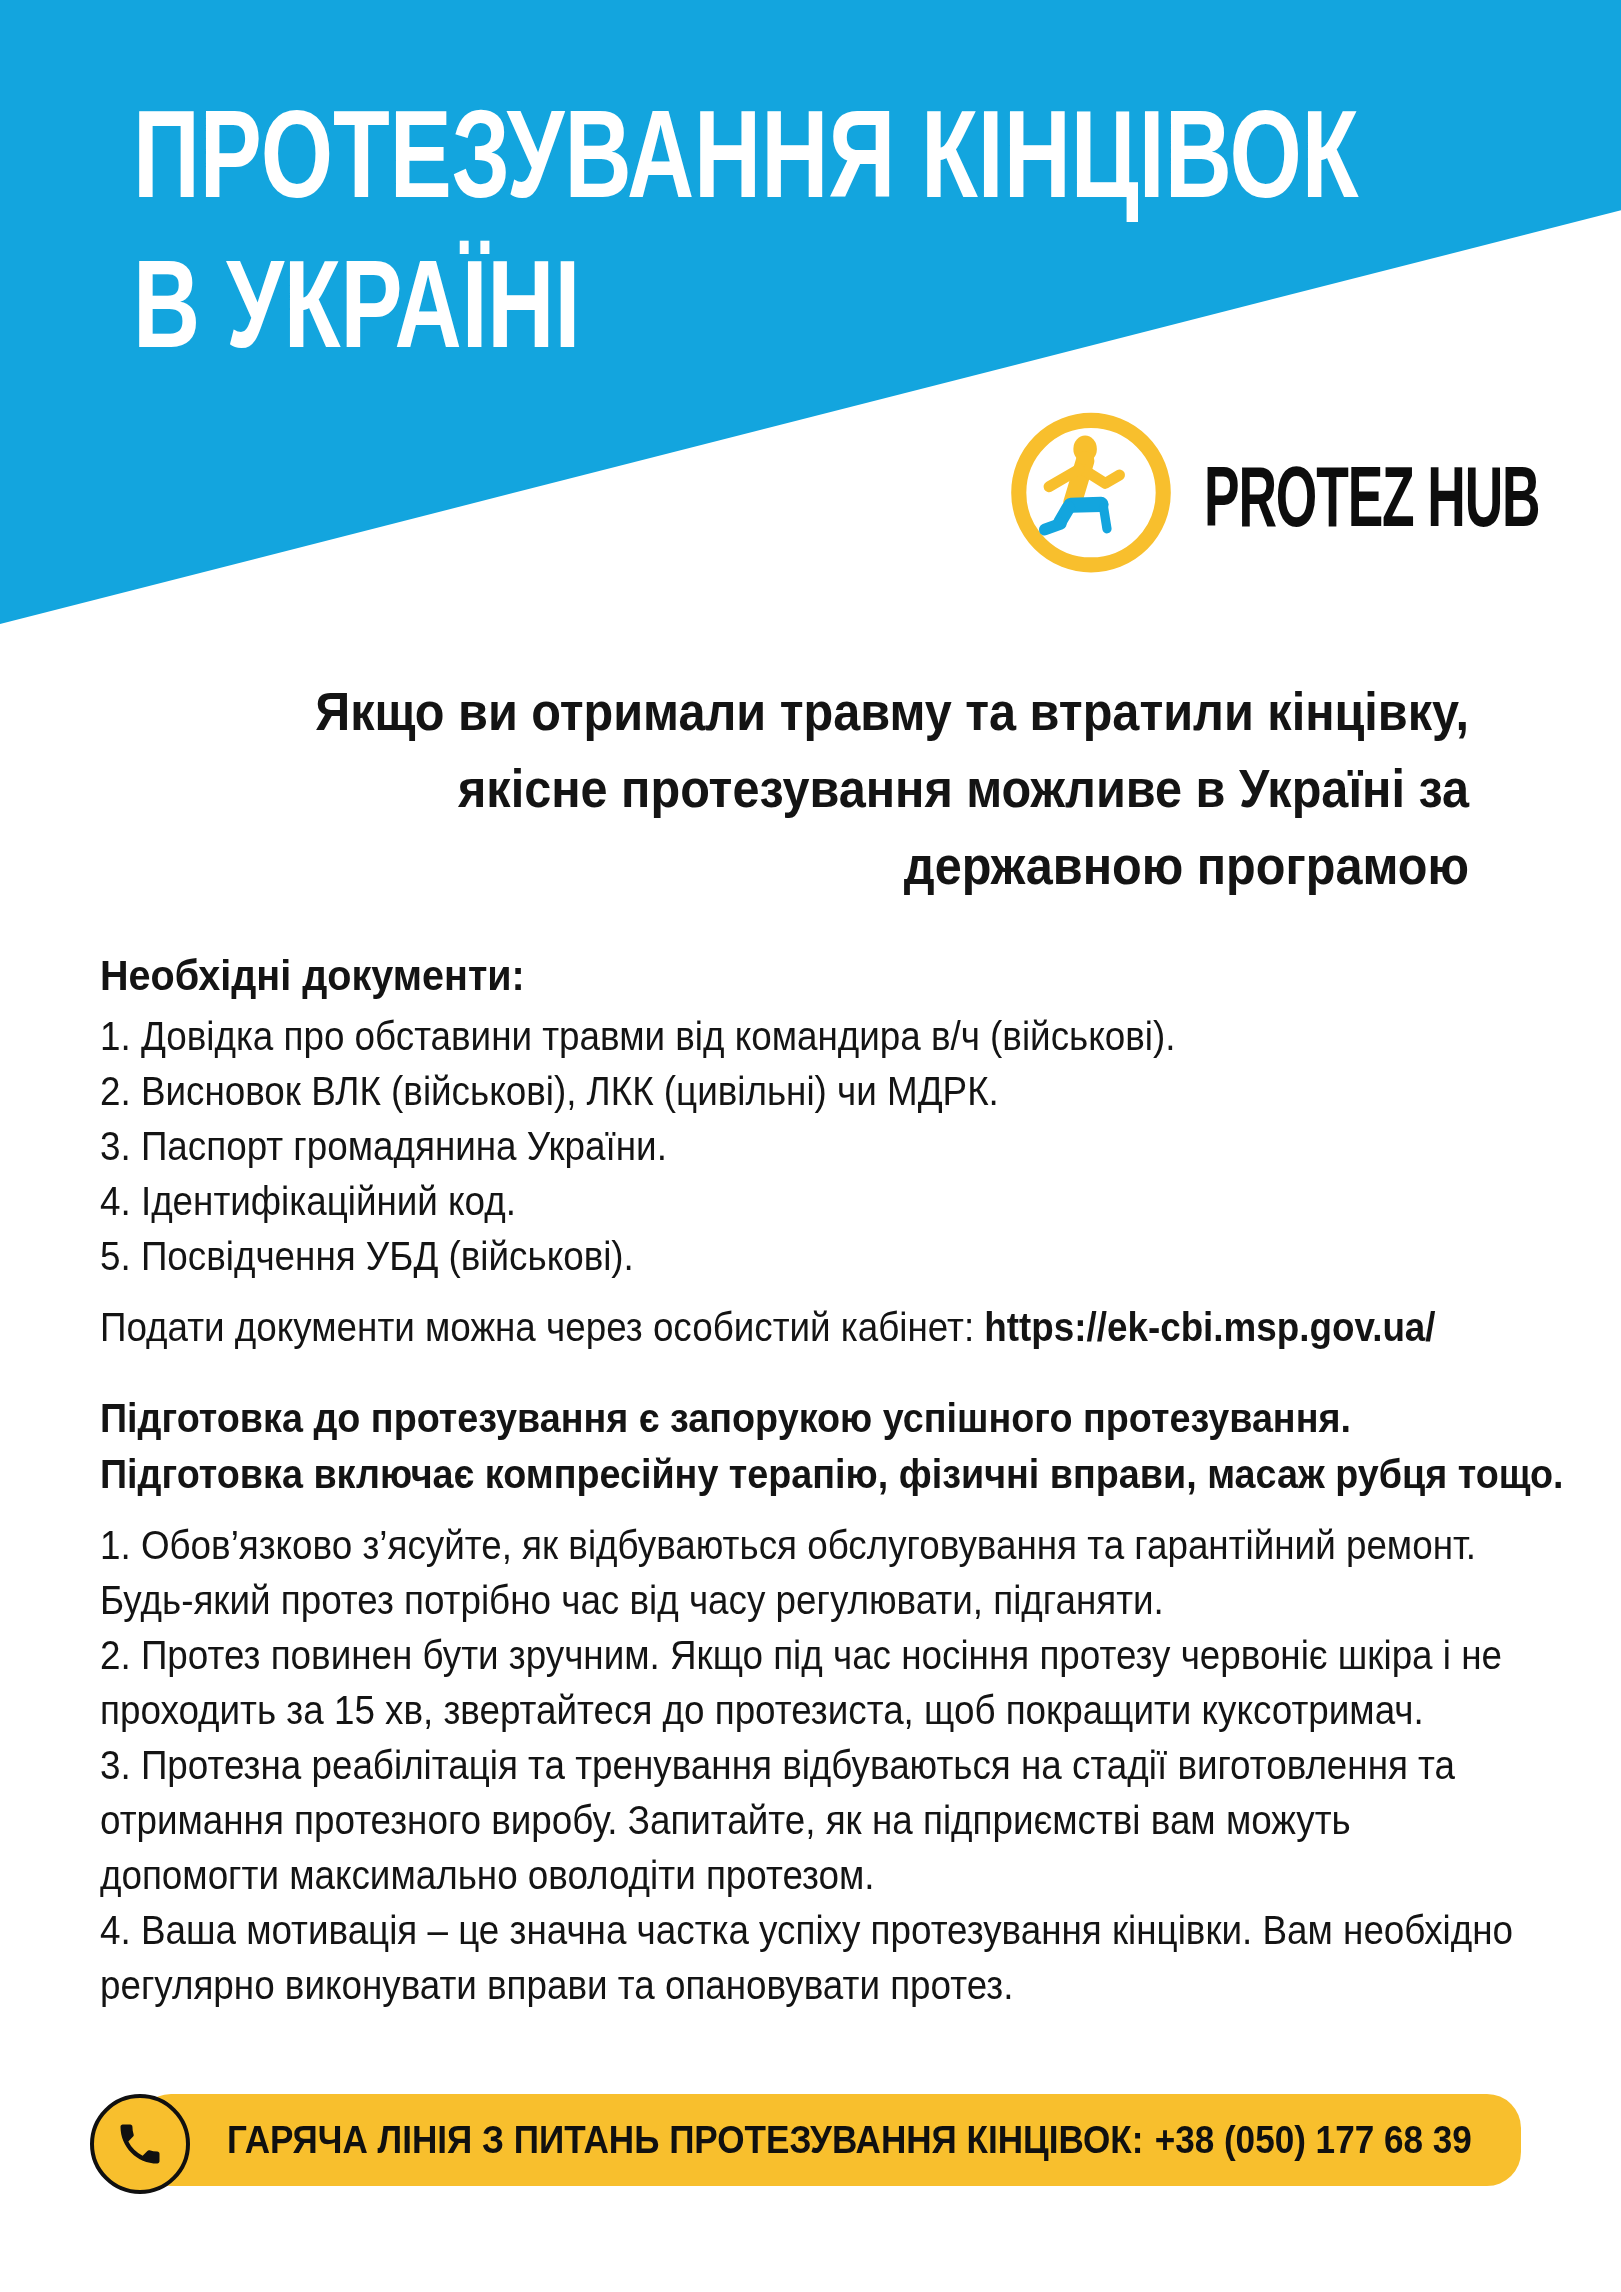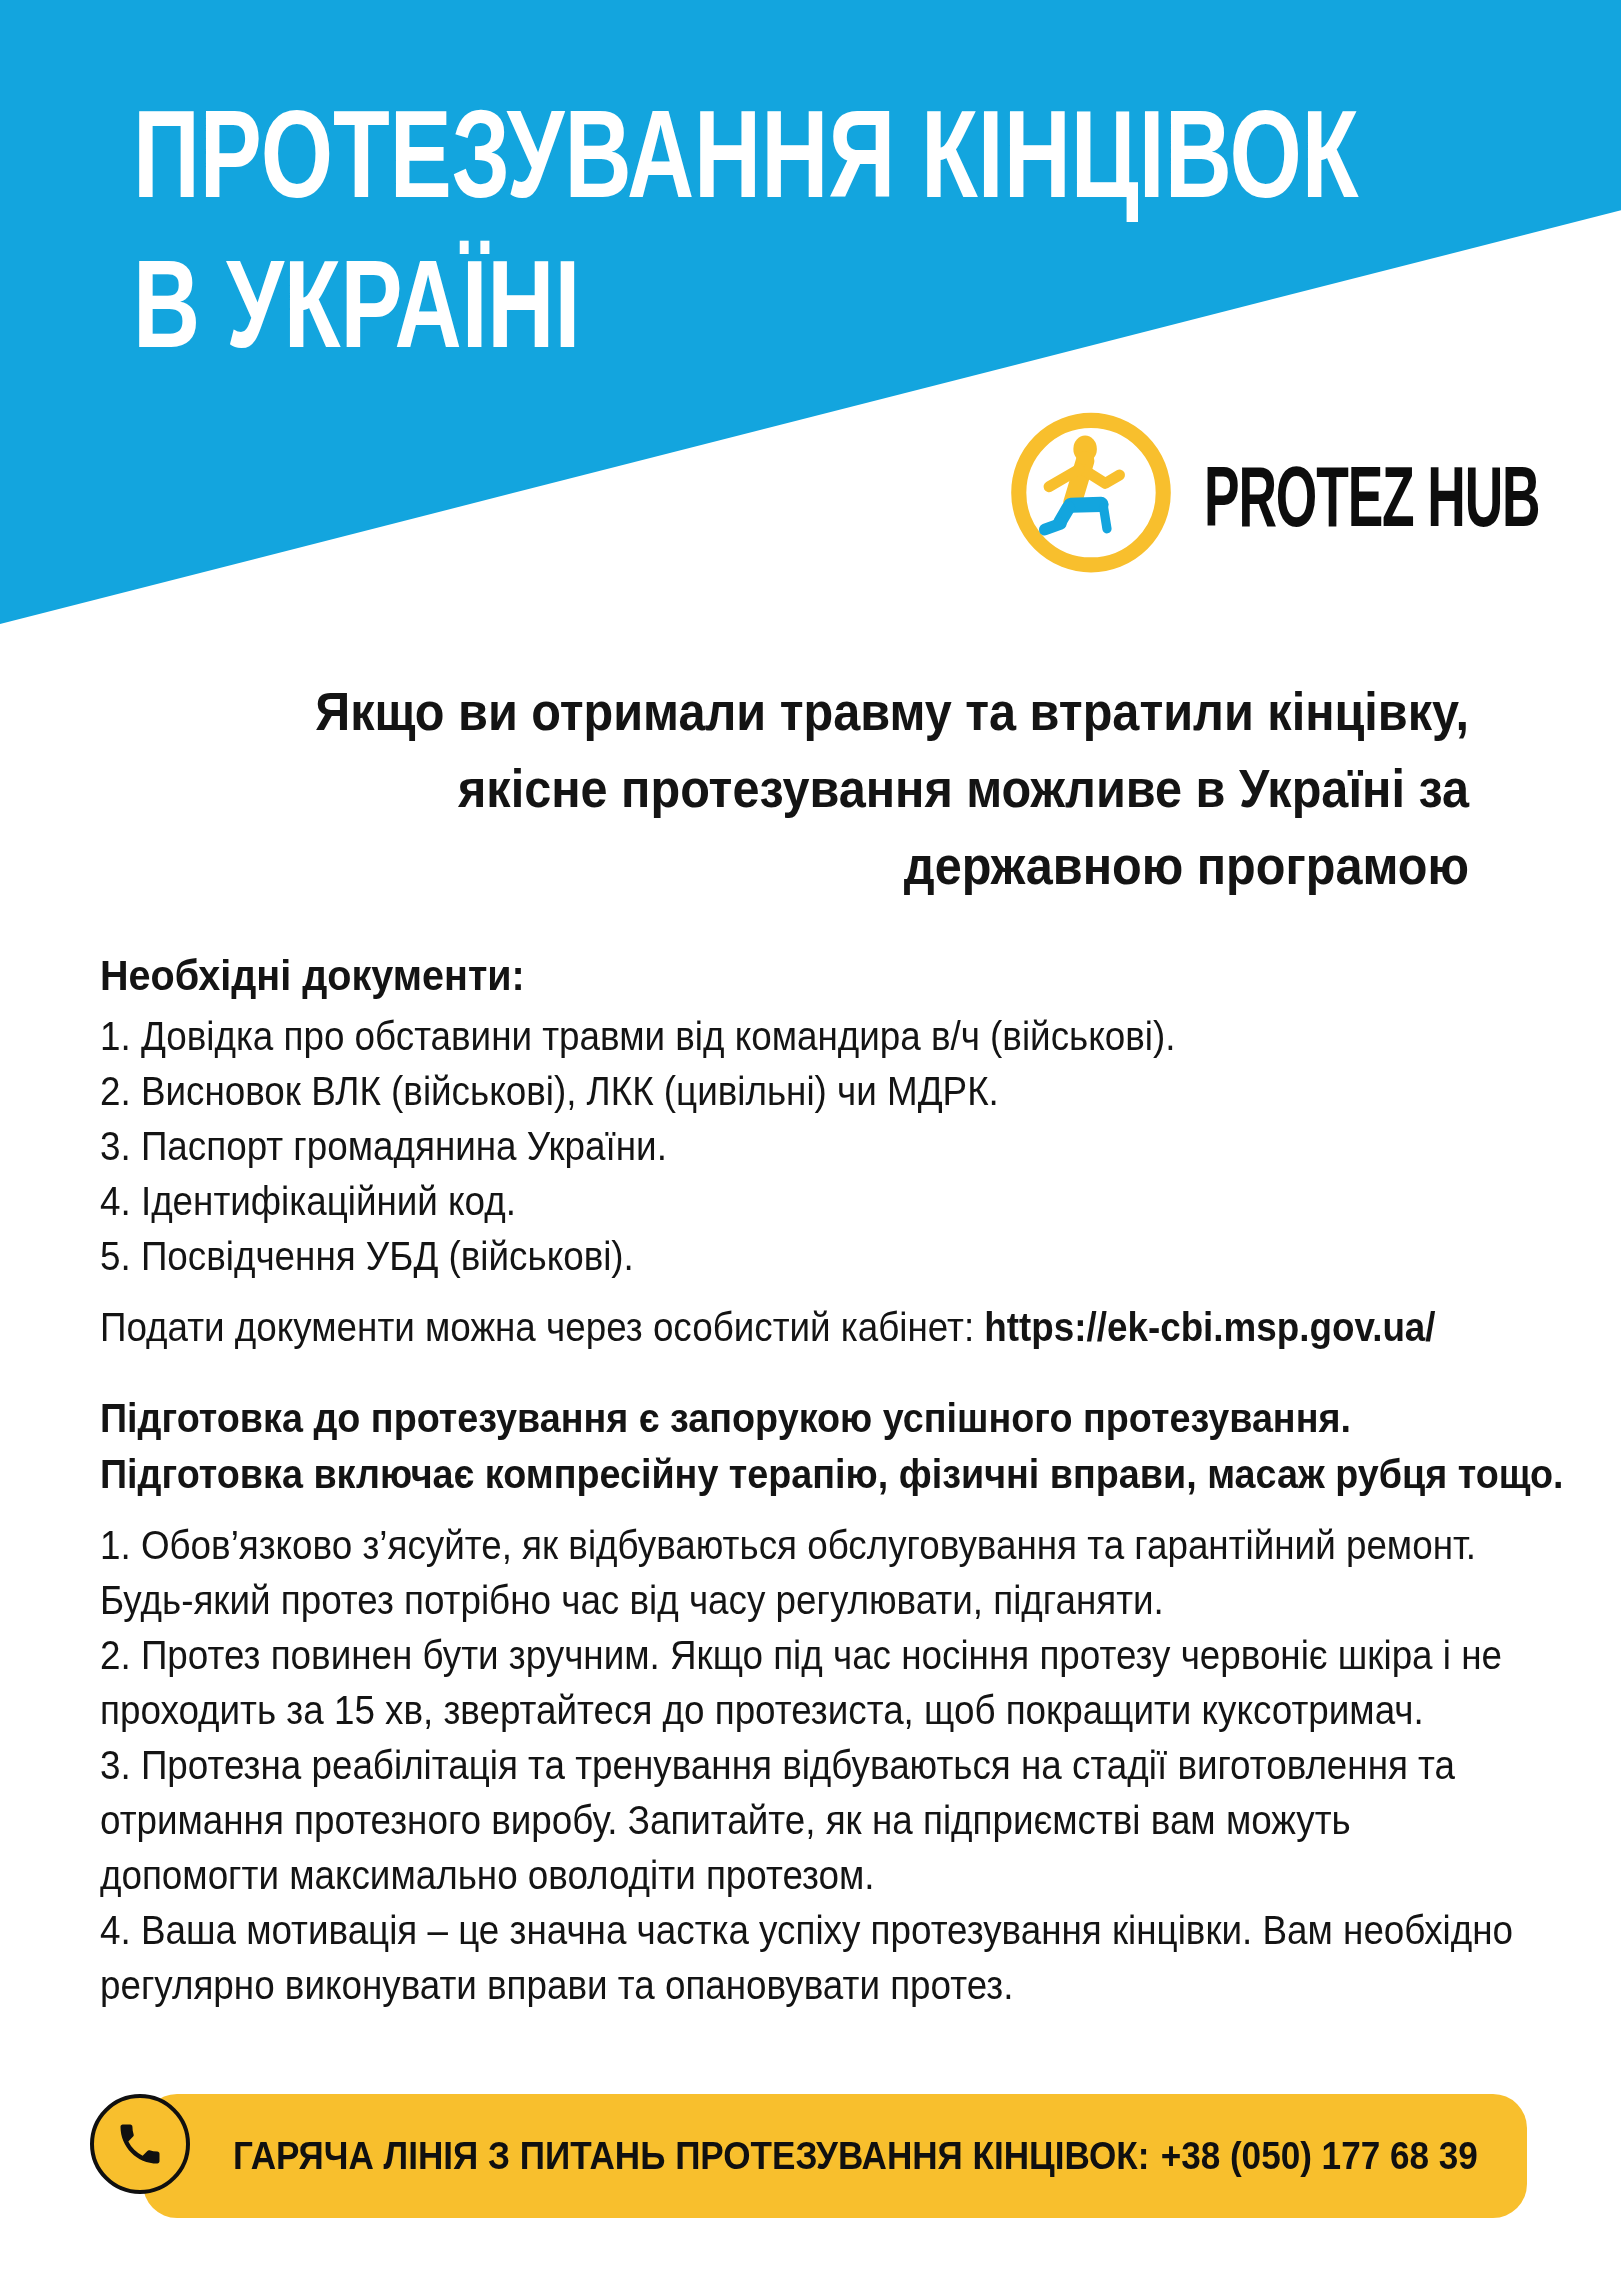--- a/index.html
+++ b/index.html
@@ -73,22 +73,22 @@
   }
   .prep div{white-space:nowrap;}
   
   .tips{
     position:absolute;left:100px;top:1518px;width:1563px;
     font-size:40px;line-height:55px;
     transform:scaleX(0.92);transform-origin:left top;
   }
   
   .hotline-bar{
-    position:absolute;left:143px;top:2094px;
-    width:1384px;height:124px;
+    position:absolute;left:137px;top:2094px;
+    width:1384px;height:92px;
     background:var(--yellow);
     border-radius:34px;
     display:flex;align-items:center;
     padding-left:90px;
   }
   .hotline-text{
     font-size:39px;font-weight:bold;color:#101010;white-space:nowrap;
     transform:scaleX(0.9);transform-origin:left center;
   }
   .hotline-text .phone{margin-left:12.5px;}

